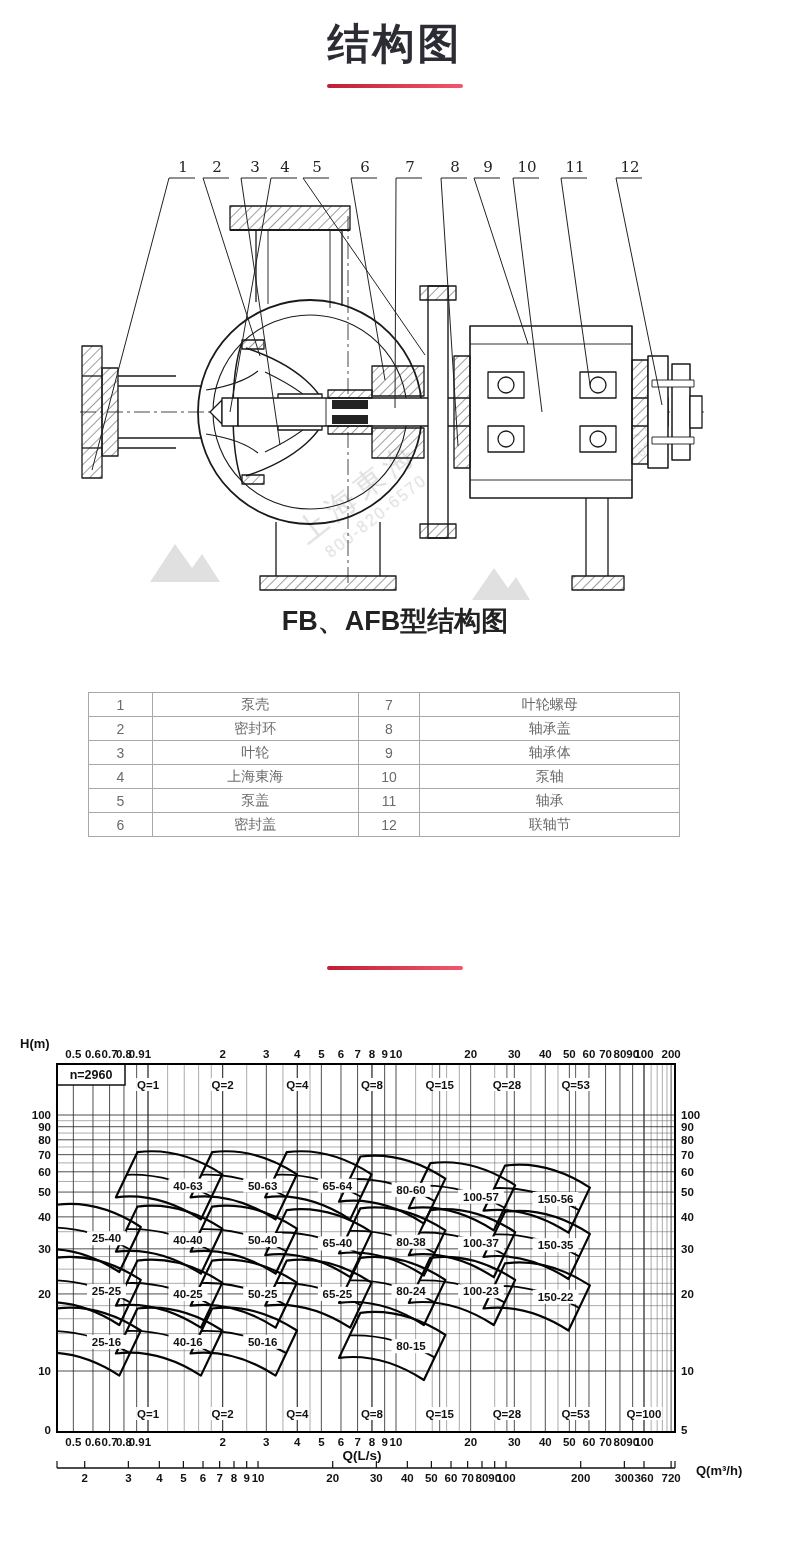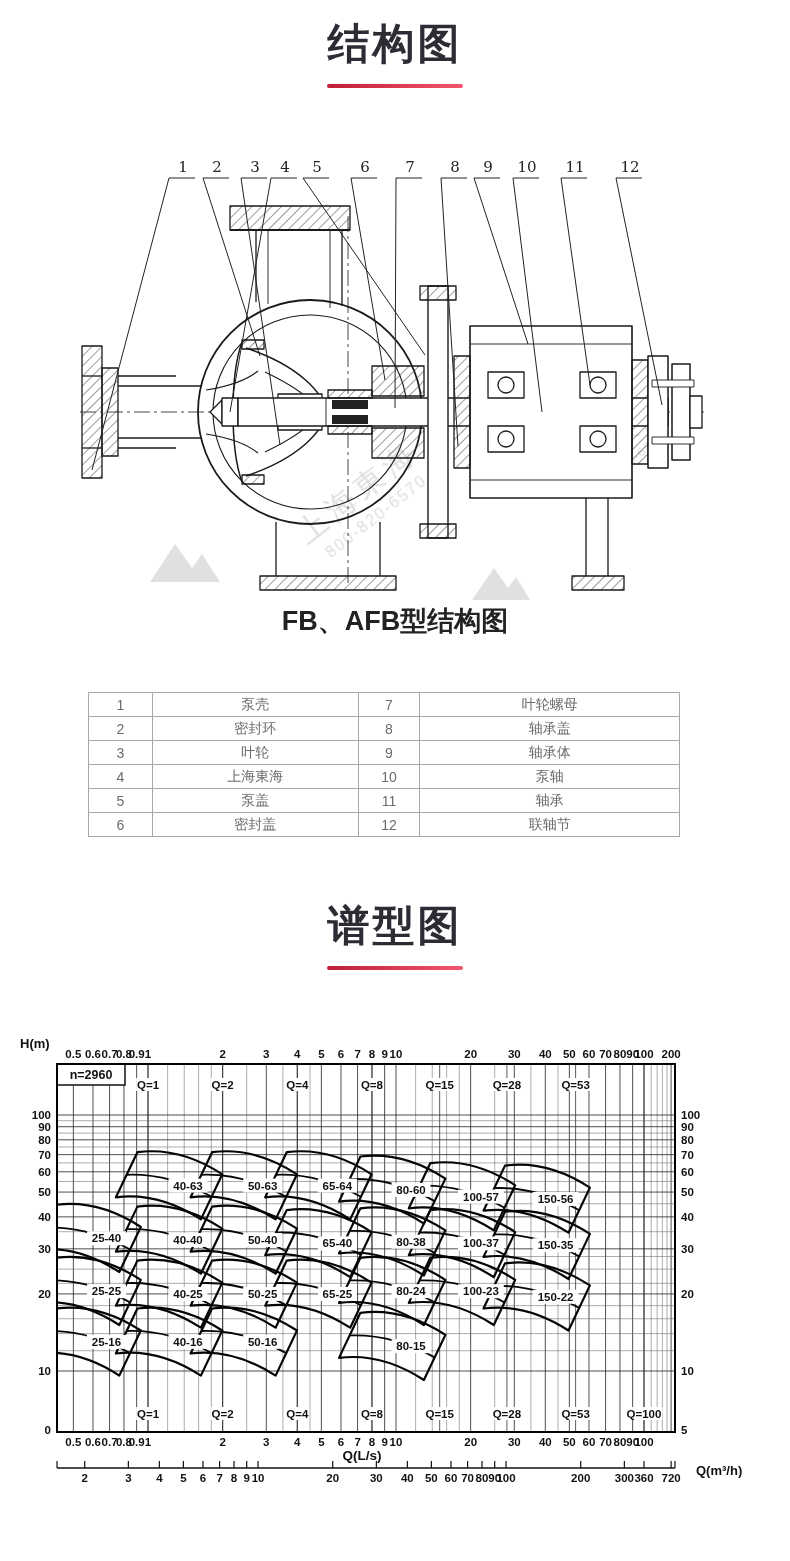--- a/index.html
+++ b/index.html
@@ -223,21 +223,20 @@
         </tr>
         <tr>
           <td>6</td>
           <td>密封盖</td>
           <td>12</td>
           <td>联轴节</td>
         </tr>
       </tbody>
   </table>
 
-  <div class="sec-title" style="top:898px">谱型图</div>
   <div class="red-bar" style="top:966px"></div>
 
   <svg id="type-chart" style="position:absolute;left:0;top:1028px" width="790" height="533" viewBox="0 0 790 533">
       <clipPath id="cb">
         <rect x="57" y="36" width="618" height="368"></rect>
       </clipPath>
       <g>
         <line x1="73.34456107533266" y1="36" x2="73.34456107533266" y2="404" stroke="#222" stroke-width="0.8"></line>
         <line x1="92.98151009514362" y1="36" x2="92.98151009514362" y2="404" stroke="#222" stroke-width="0.8"></line>
         <line x1="109.58431392353569" y1="36" x2="109.58431392353569" y2="404" stroke="#222" stroke-width="0.8"></line>

